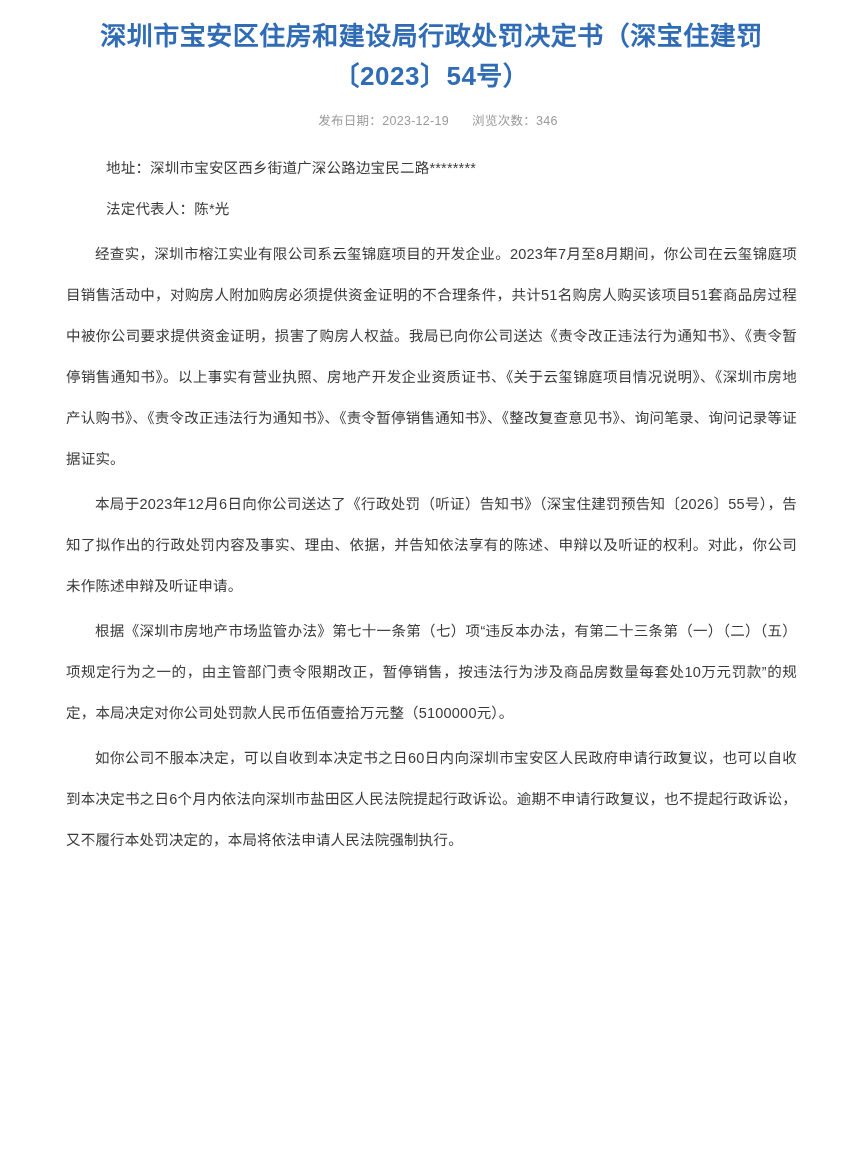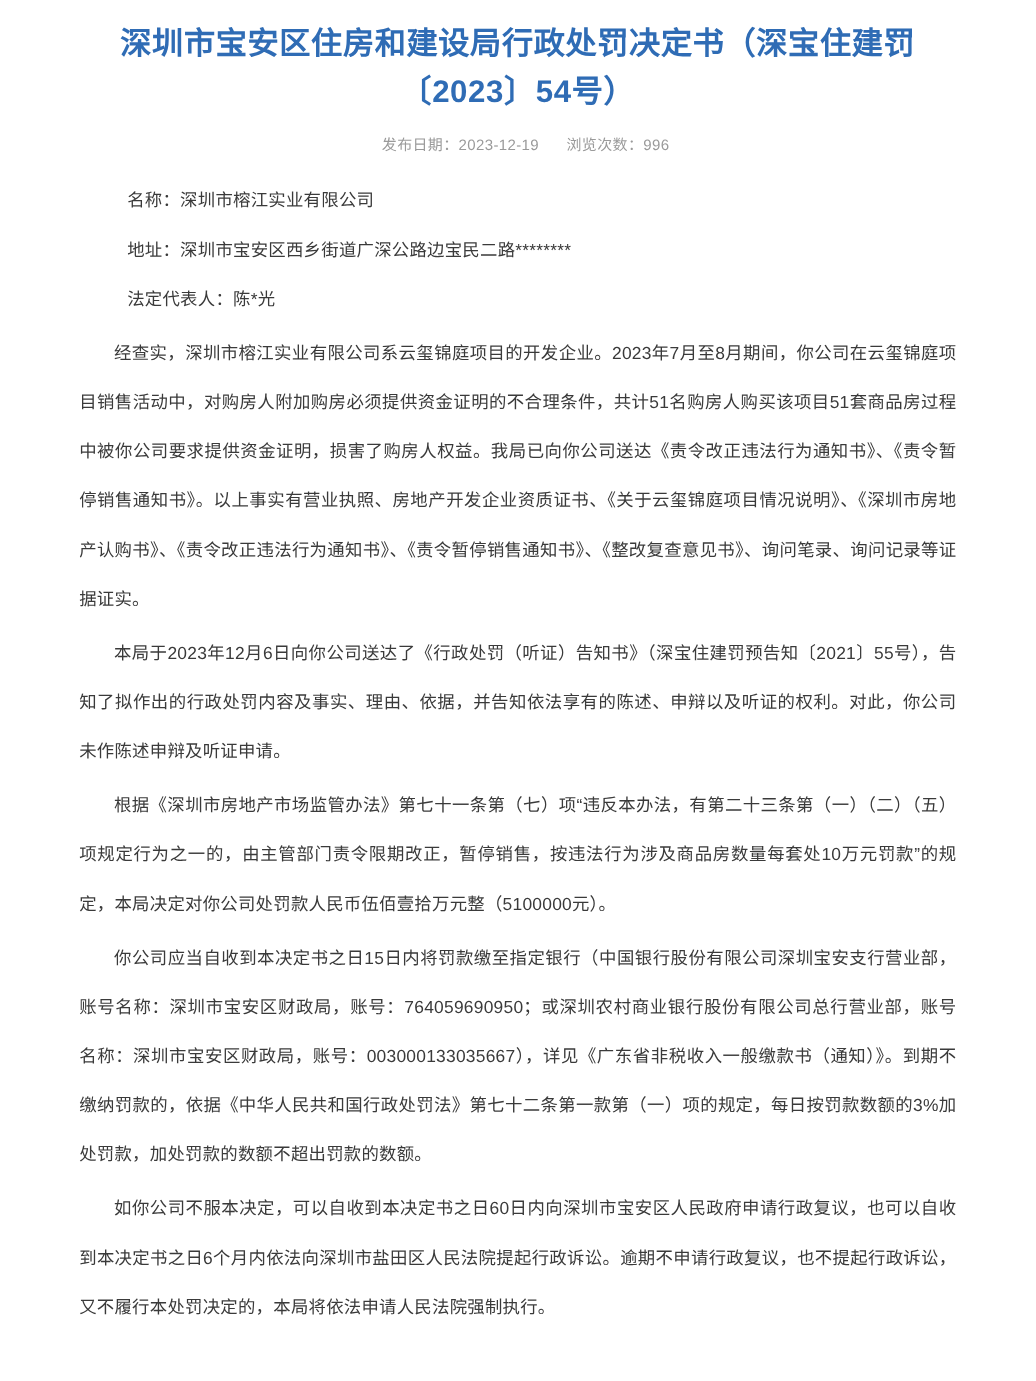--- a/index.html
+++ b/index.html
@@ -83,37 +83,35 @@
   .para + .para { margin-top: 0; }
 </style>
 </head>
 <body>
 
 <div class="page">
 
   <h1 class="doc-title">深圳市宝安区住房和建设局行政处罚决定书（深宝住建罚〔2023〕54号）</h1>
 
   <div class="doc-meta">
-    <span class="meta-item">发布日期：2023-12-19</span><span class="meta-gap"></span><span class="meta-item">浏览次数：996</span>
+    <span class="meta-item">发布日期：2023-12-19</span><span class="meta-gap"></span><span class="meta-item">浏览次数：346</span>
   </div>
 
   <div class="doc-body">
 
     <div class="party-block">
-      <p class="party-line">名称：深圳市榕江实业有限公司</p>
       <p class="party-line">地址：深圳市宝安区西乡街道广深公路边宝民二路********</p>
       <p class="party-line">法定代表人：陈*光</p>
     </div>
 
     <p class="para">经查实，深圳市榕江实业有限公司系云玺锦庭项目的开发企业。2023年7月至8月期间，你公司在云玺锦庭项目销售活动中，对购房人附加购房必须提供资金证明的不合理条件，共计51名购房人购买该项目51套商品房过程中被你公司要求提供资金证明，损害了购房人权益。我局已向你公司送达《责令改正违法行为通知书》、《责令暂停销售通知书》。以上事实有营业执照、房地产开发企业资质证书、《关于云玺锦庭项目情况说明》、《深圳市房地产认购书》、《责令改正违法行为通知书》、《责令暂停销售通知书》、《整改复查意见书》、询问笔录、询问记录等证据证实。</p>
 
 
-    <p class="para">本局于2023年12月6日向你公司送达了《行政处罚（听证）告知书》（深宝住建罚预告知〔2021〕55号），告知了拟作出的行政处罚内容及事实、理由、依据，并告知依法享有的陈述、申辩以及听证的权利。对此，你公司未作陈述申辩及听证申请。</p>
+    <p class="para">本局于2023年12月6日向你公司送达了《行政处罚（听证）告知书》（深宝住建罚预告知〔2026〕55号），告知了拟作出的行政处罚内容及事实、理由、依据，并告知依法享有的陈述、申辩以及听证的权利。对此，你公司未作陈述申辩及听证申请。</p>
 
     <p class="para">根据《深圳市房地产市场监管办法》第七十一条第（七）项“违反本办法，有第二十三条第（一）（二）（五）项规定行为之一的，由主管部门责令限期改正，暂停销售，按违法行为涉及商品房数量每套处10万元罚款”的规定，本局决定对你公司处罚款人民币伍佰壹拾万元整（5100000元）。</p>
 
-    <p class="para">你公司应当自收到本决定书之日15日内将罚款缴至指定银行（中国银行股份有限公司深圳宝安支行营业部，账号名称：深圳市宝安区财政局，账号：764059690950；或深圳农村商业银行股份有限公司总行营业部，账号名称：深圳市宝安区财政局，账号：003000133035667），详见《广东省非税收入一般缴款书（通知）》。到期不缴纳罚款的，依据《中华人民共和国行政处罚法》第七十二条第一款第（一）项的规定，每日按罚款数额的3%加处罚款，加处罚款的数额不超出罚款的数额。</p>
 
     <p class="para">如你公司不服本决定，可以自收到本决定书之日60日内向深圳市宝安区人民政府申请行政复议，也可以自收到本决定书之日6个月内依法向深圳市盐田区人民法院提起行政诉讼。逾期不申请行政复议，也不提起行政诉讼，又不履行本处罚决定的，本局将依法申请人民法院强制执行。</p>
 
   </div>
 
 </div>
 
 </body></html>

